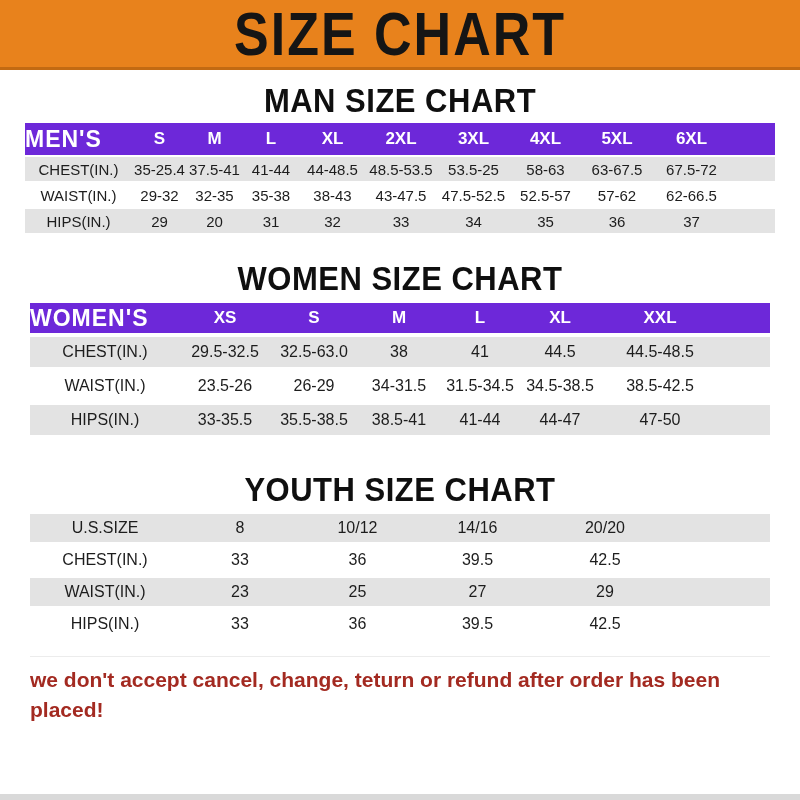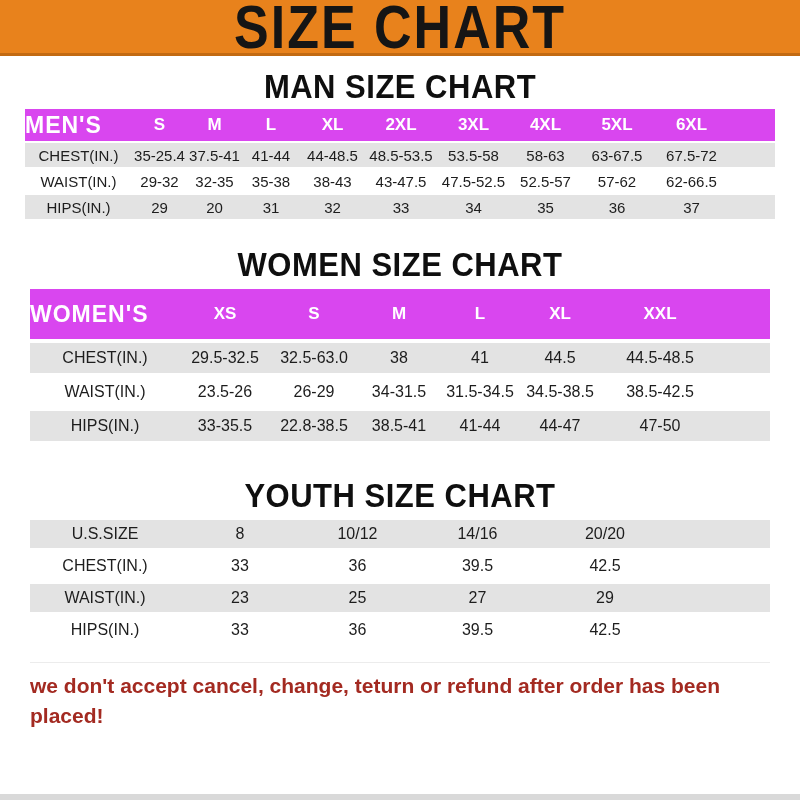--- a/index.html
+++ b/index.html
@@ -3,43 +3,43 @@
 <meta charset="utf-8">
 <style>
   * { box-sizing: border-box; }
   html, body { margin: 0; padding: 0; }
   body {
     width: 800px; height: 800px; position: relative; overflow: hidden;
     background: #ffffff;
     font-family: "Liberation Sans", sans-serif;
   }
   .banner {
-    height: 56px; background: #E8821C; border-bottom: 3px solid #C26A12;
+    height: 70px; background: #E8821C; border-bottom: 3px solid #C26A12;
     display: flex; align-items: center; justify-content: center;
   }
   .banner-title {
     font-size: 52px; font-weight: 800; color: #151515;
     letter-spacing: 2px; transform: scaleY(1.18);
   }
   .section-heading {
     margin: 0; text-align: center; font-size: 31px; font-weight: 800;
     color: #0f0f0f; letter-spacing: 0.5px; transform: scaleY(1.1);
   }
   .hd1 { margin-top: 13px; }
   .hd2 { margin-top: 26px; }
   .hd3 { margin-top: 33px; }
   table.size-table {
     border-collapse: separate; margin: 2px auto 0 auto; table-layout: fixed;
   }
   .tbl-men   { width: 750px; border-spacing: 0 2px; }
   .tbl-women { width: 740px; border-spacing: 0 4px; }
   .tbl-youth { width: 740px; border-spacing: 0 4px; }
-  tr.head th { background: #d946ef; color: #ffffff; padding: 0; }
+  tr.head th { background: #6d28d9; color: #ffffff; padding: 0; }
   .tbl-men   tr.head th { height: 32px; }
-  .tbl-women tr.head th { height: 50px; }
+  .tbl-women tr.head th { height: 30px; }
   .tbl-youth tr.head th { height: 42px; }
   th.corner {
     text-align: left; padding-left: 10px; font-size: 23px;
     font-weight: 800; letter-spacing: 1px;
   }
   th.size-h { font-size: 17px; font-weight: 600; text-align: center; color: #f4f4f4; }
   td { text-align: center; font-size: 15px; color: #1d1d1d; padding: 0; }
   .tbl-men   td { height: 24px; }
   .tbl-women td { height: 30px; font-size: 16px; }
   .tbl-youth td { height: 28px; font-size: 16px; }
@@ -89,21 +89,21 @@
     <th class="size-h">6XL</th>
     <th class="size-h"></th>
   </tr>
   <tr class="gray">
     <td>CHEST(IN.)</td>
     <td>35-25.4</td>
     <td>37.5-41</td>
     <td>41-44</td>
     <td>44-48.5</td>
     <td>48.5-53.5</td>
-    <td>53.5-58</td>
+    <td>53.5-25</td>
     <td>58-63</td>
     <td>63-67.5</td>
     <td>67.5-72</td>
     <td></td>
   </tr>
   <tr class="white">
     <td>WAIST(IN.)</td>
     <td>29-32</td>
     <td>32-35</td>
     <td>35-38</td>
@@ -170,21 +170,21 @@
     <td>26-29</td>
     <td>34-31.5</td>
     <td>31.5-34.5</td>
     <td>34.5-38.5</td>
     <td>38.5-42.5</td>
     <td></td>
   </tr>
   <tr class="gray">
     <td>HIPS(IN.)</td>
     <td>33-35.5</td>
-    <td>22.8-38.5</td>
+    <td>35.5-38.5</td>
     <td>38.5-41</td>
     <td>41-44</td>
     <td>44-47</td>
     <td>47-50</td>
     <td></td>
   </tr>
 </tbody>
   </table>
 
 <h2 class="section-heading hd3">YOUTH SIZE CHART</h2>

